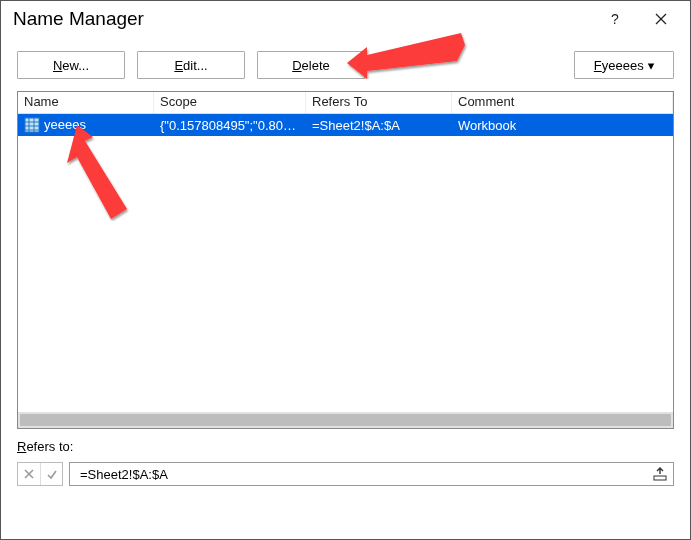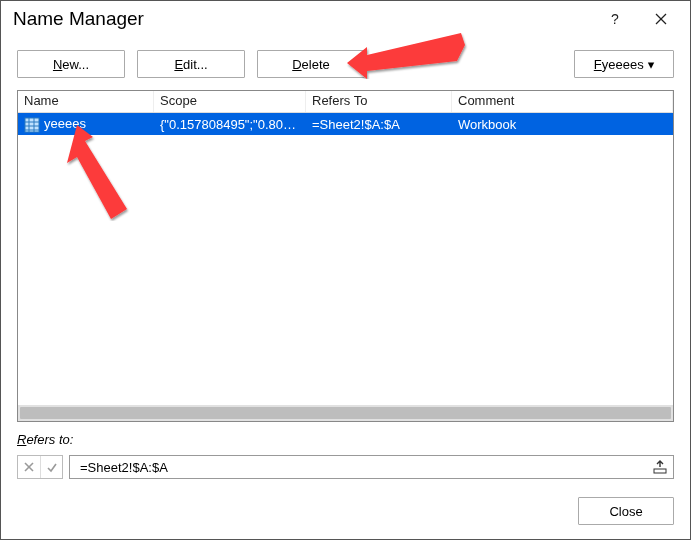--- a/index.html
+++ b/index.html
@@ -33,21 +33,21 @@
   .row { display:flex; height:22px; align-items:center; color:#000; }
   .row.selected { background:#0063e1; color:#fff; }
   .cell { padding:2px 6px; overflow:hidden; white-space:nowrap; text-overflow:ellipsis; }
   .name-icon { width:16px; height:16px; margin-right:4px; display:inline-block; vertical-align:middle; }
   .name-icon svg { width:16px; height:16px; display:block; }
 
   .hscroll { height:16px; background:#e1e1e1; display:flex; align-items:center; }
   .hthumb { height:12px; margin:0 2px; flex:1; background:#bdbdbd; border-radius:1px; }
 
   .refersto-row { display:flex; align-items:center; padding:10px 16px 8px 16px; gap:8px; }
-  .refersto-label { width:60px;font-style:italic; }
+  .refersto-label { width:60px; }
   .refersto-row + .refersto-edit-row { padding-top:0; }
   .refersto-edit-row { display:flex; align-items:center; padding:0 16px 12px 16px; gap:6px; }
   .xv-group { display:flex; border:1px solid #bbb; height:24px; }
   .xv { width:22px; display:flex; align-items:center; justify-content:center; color:#888; }
   .xv + .xv { border-left:1px solid #ddd; }
   .refersto-input { flex:1; height:24px; border:1px solid #999; display:flex; align-items:center; padding:0 28px 0 8px; position:relative; background:#fff; }
   .refersto-input input { border:none; outline:none; width:100%; font-size:13px; background:transparent; }
   .collapse-icon { position:absolute; right:4px; top:2px; width:18px; height:18px; display:flex; align-items:center; justify-content:center; }
 
   .footer { display:flex; justify-content:flex-end; padding:6px 16px 14px 16px; }
@@ -154,23 +154,20 @@
       <input type="text" value="=Sheet2!$A:$A" style="">
       <div class="collapse-icon">
         <svg width="14" height="14" viewBox="0 0 14 14">
             <rect x="1" y="9" width="12" height="4" fill="none" stroke="#333"></rect>
             <path d="M7 1 L7 7 M4 4 L7 1 L10 4" fill="none" stroke="#333" stroke-width="1.4"></path>
           </svg>
       </div>
     </div>
   </div>
 
-  <div class="footer">
-    <div class="btn btn-close">Close</div>
-  </div>
 
   <svg class="arrow" style="left:338px; top:18px; width:130px; height:60px;" viewBox="0 0 130 60">
     <defs>
         <filter id="s1">
           <feDropShadow dx="1" dy="2" stdDeviation="1" flood-opacity="0.4"></feDropShadow>
         </filter>
       </defs>
     <polygon points="8,44 28,28 28,36 122,14 126,26 118,42 28,52 28,60" fill="#fc3a3a" filter="url(#s1)"></polygon>
   </svg>
   <svg class="arrow" style="left:58px; top:120px; width:80px; height:100px;" viewBox="0 0 80 100">

